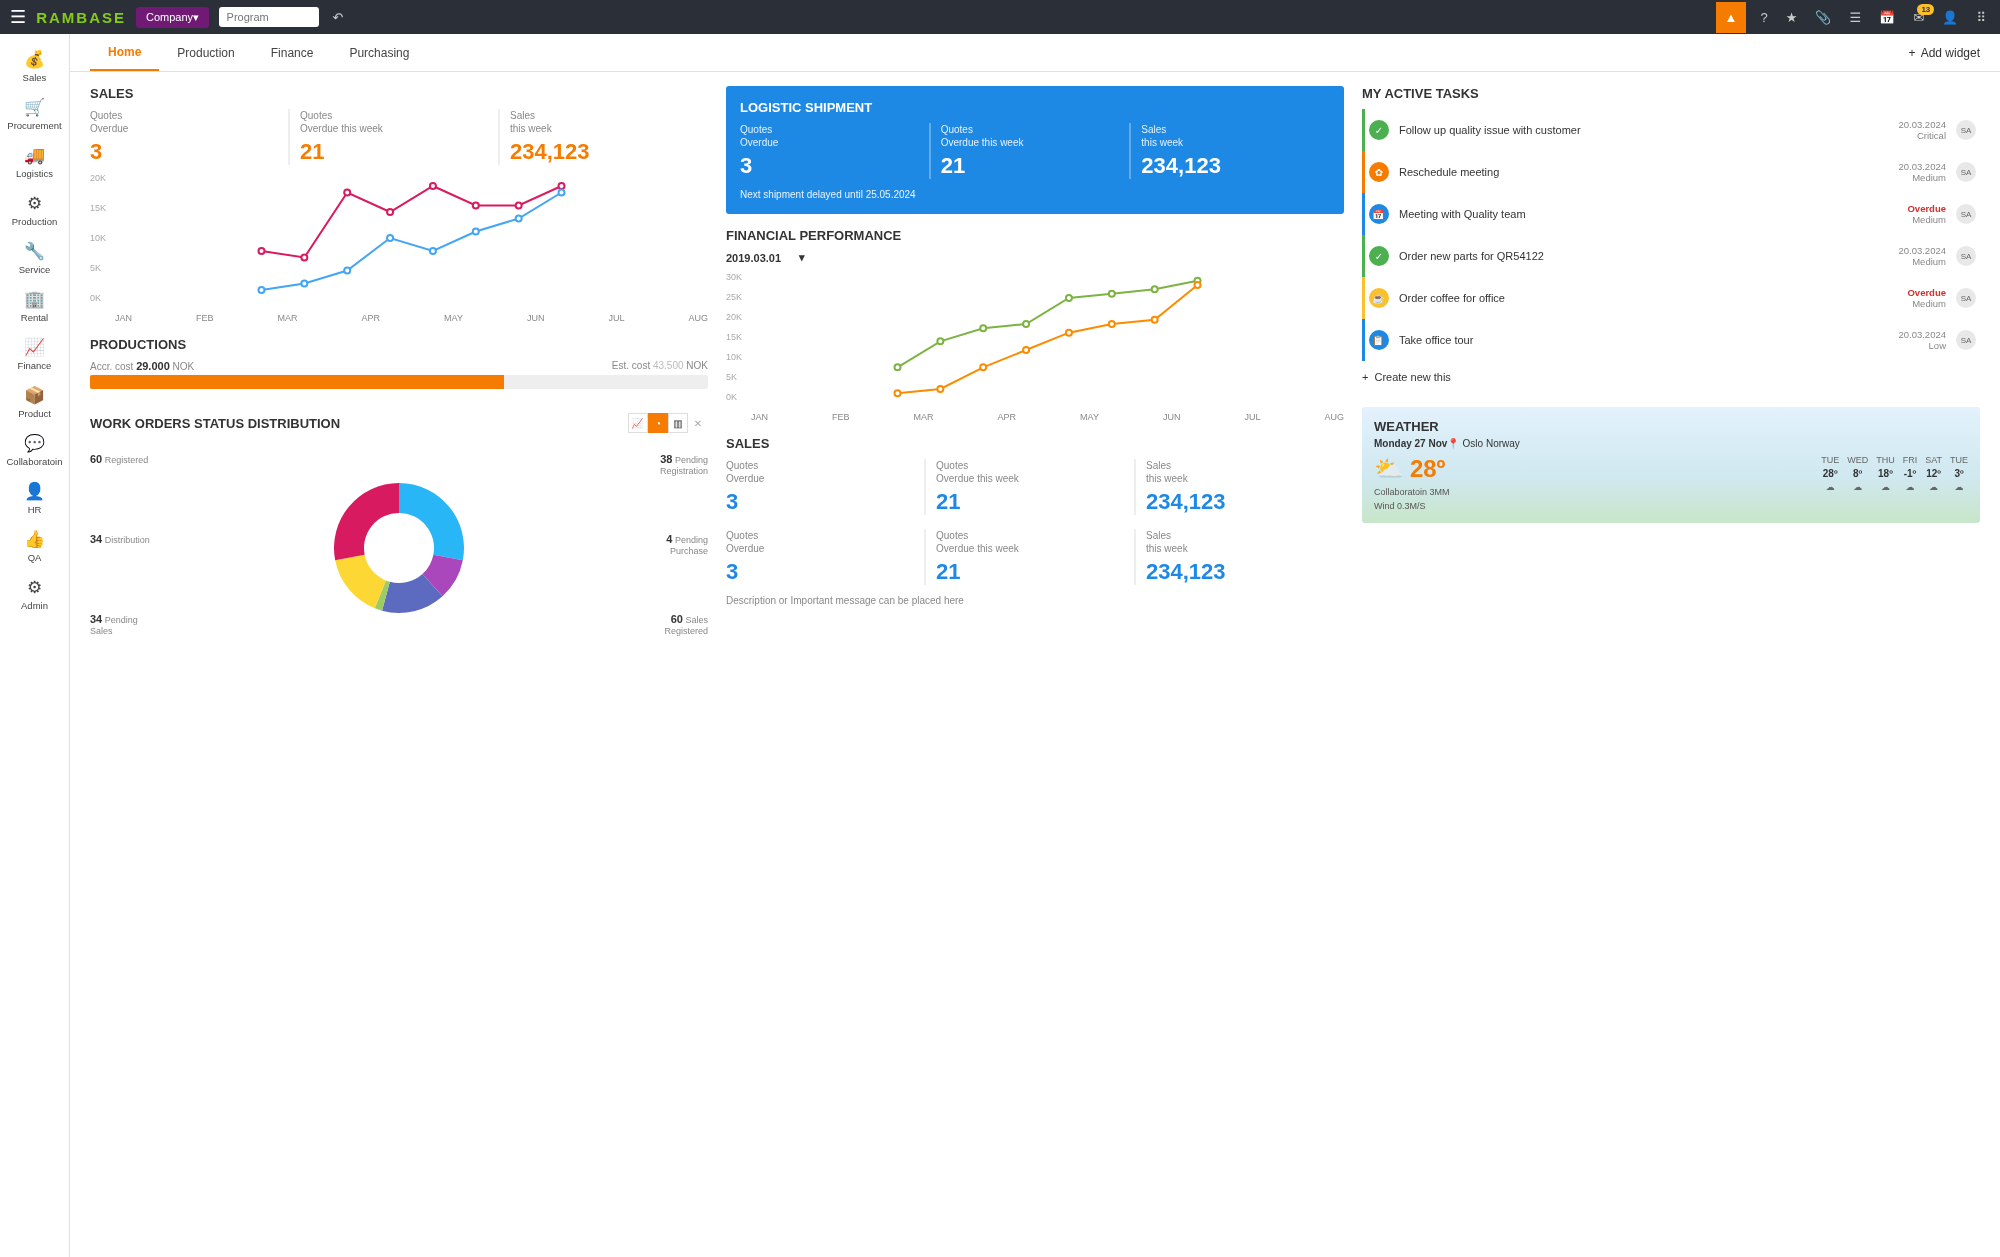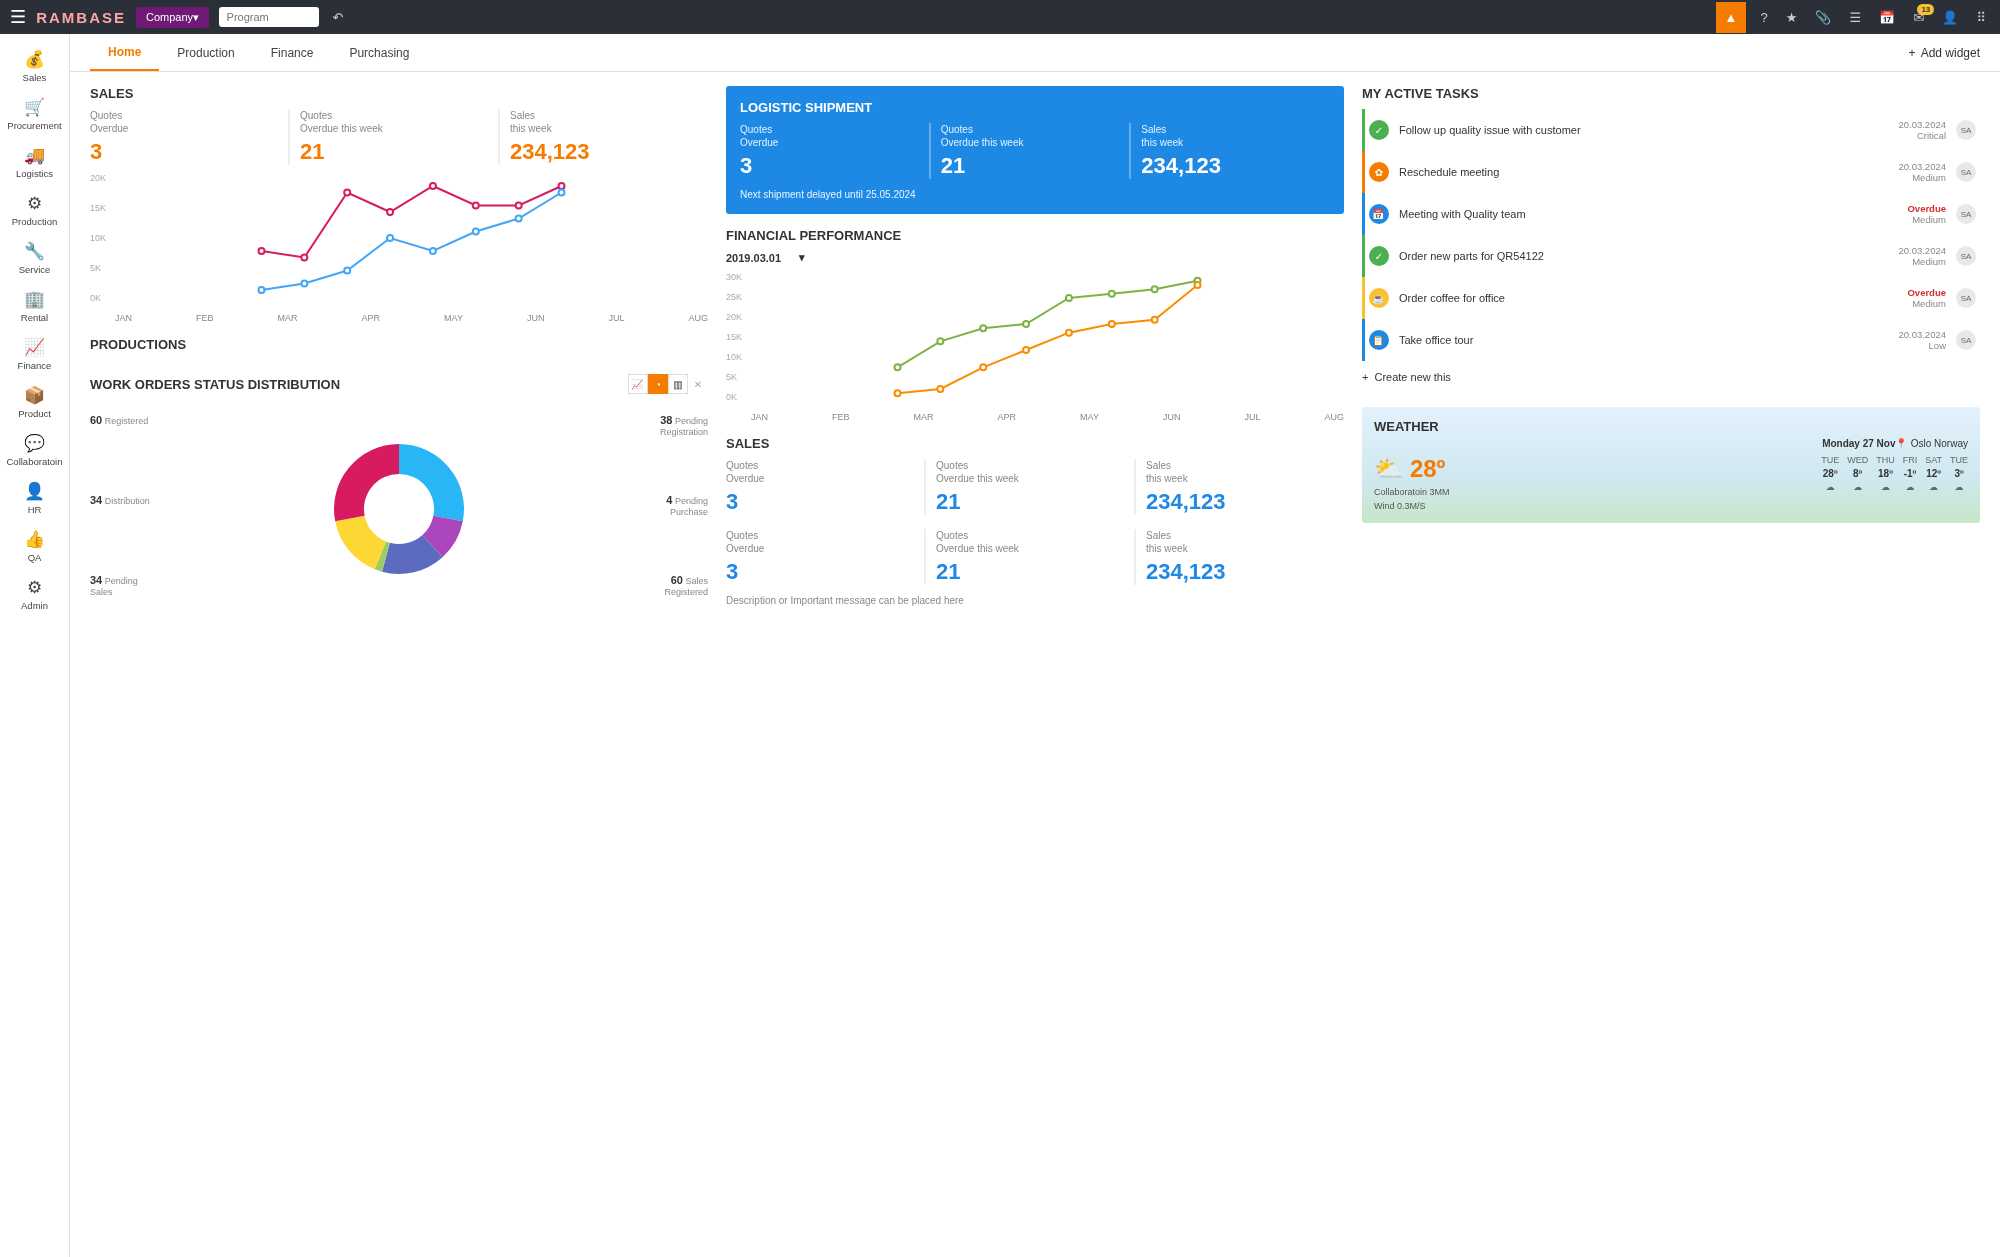--- a/index.html
+++ b/index.html
@@ -1,19 +1,19 @@
 <!DOCTYPE html>
 <html><head>
 <meta charset="utf-8">
 <style>
 *{box-sizing:border-box;margin:0;padding:0;font-family:-apple-system,BlinkMacSystemFont,"Segoe UI",Arial,sans-serif}
 body{background:#fff;font-size:12px;color:#333}
 .topbar{background:#2b3038;height:34px;display:flex;align-items:center;padding:0 10px;gap:10px}
 .hamburger{color:#fff;font-size:18px;cursor:pointer}
-.logo{color:#fca5a5;font-weight:700;letter-spacing:2px;font-size:15px}
+.logo{color:#84cc16;font-weight:700;letter-spacing:2px;font-size:15px}
 .company-btn{background:#701a75;color:#fff;padding:4px 10px;border-radius:3px;font-size:11px;border:none;cursor:pointer;display:flex;align-items:center;}
 .program-input{background:#fff;border:none;border-radius:3px;padding:4px 8px;font-size:11px;width:100px}
 .topbar-spacer{flex:1}
 .topbar-icon{color:#ccc;font-size:13px;cursor:pointer;padding:0 4px}
 .alert-icon{background:#f57c00;padding:8px 9px;color:#fff}
 .badge{position:relative}
 .badge-num{position:absolute;top:-6px;right:-6px;background:#fbc02d;color:#333;border-radius:8px;font-size:8px;padding:1px 4px;font-weight:700}
 .shell{display:flex;height:calc(100vh - 34px)}
 .sidebar{width:70px;border-right:1px solid #e0e0e0;padding-top:8px}
 .side-item{display:flex;flex-direction:column;align-items:center;padding:7px 0;cursor:pointer;font-size:9.5px;color:#444}
@@ -58,21 +58,21 @@
 .donut-lbl b{color:#333;font-size:11px}
 .tasks{}
 .task{display:flex;align-items:center;gap:10px;padding:10px 4px;border-left:3px solid;position:relative}
 .task-ico{width:20px;height:20px;border-radius:10px;display:flex;align-items:center;justify-content:center;color:#fff;font-size:10px;flex:none}
 .task-name{flex:1;font-size:11px}
 .task-meta{text-align:right;font-size:9.5px;color:#888}
 .task-meta .overdue{color:#d32f2f;font-weight:600}
 .task-av{width:20px;height:20px;border-radius:10px;background:#e8e8e8;font-size:8px;display:flex;align-items:center;justify-content:center;color:#666;flex:none}
 .create-task{padding:10px 0;font-size:11px;cursor:pointer;display:flex;align-items:center;gap:6px}
 .weather{background:linear-gradient(180deg,#e3f2fd 0%,#d0e8f0 60%,#c8e6c9 100%);border-radius:3px;padding:12px}
-.weather-head{display:flex;justify-content:flex-end;font-size:10px;margin-bottom:6px}
+.weather-head{display:flex;justify-content:flex-start;font-size:10px;margin-bottom:6px}
 .weather-main{display:flex;gap:16px}
 .weather-now{}
 .weather-temp{font-size:24px;font-weight:700;color:#f57c00;display:flex;align-items:center;gap:6px}
 .weather-sub{font-size:9px;color:#555;margin-top:4px}
 .forecast{display:flex;gap:8px;margin-left:auto}
 .fc-day{text-align:center;font-size:9px;color:#666}
 .fc-day .t{font-weight:700;font-size:10px;color:#333;margin:3px 0}
 .note{font-size:10px;color:#888;margin-top:10px}
 svg circle.pt{r:3;fill:#fff;stroke-width:2}
 </style>
@@ -220,20 +220,29 @@
                 <span>JUN</span>
                 <span>JUL</span>
                 <span>AUG</span>
               </div>
             </div>
         </div>
 
         <div>
           <div class="section-title">PRODUCTIONS</div>
           <div id="prod-rows">
+              <div class="prod-row">
+                <div class="prod-labels">
+                  <span>Accr. cost <b>29.000</b> NOK</span>
+                  <span>Est. cost <span style="color:#bbb">43.500</span> NOK</span>
+                </div>
+                <div class="bar-track">
+                  <div class="bar-fill" style="width:67%;background:#f57c00"></div>
+                </div>
+              </div>
             </div>
         </div>
 
         <div>
           <div class="wo-header">
             <div class="section-title" style="margin:0">WORK ORDERS STATUS DISTRIBUTION</div>
             <div class="wo-controls">
               <span class="wo-btn">📈</span>
               <span class="wo-btn active">◔</span>
               <span class="wo-btn">▥</span>

